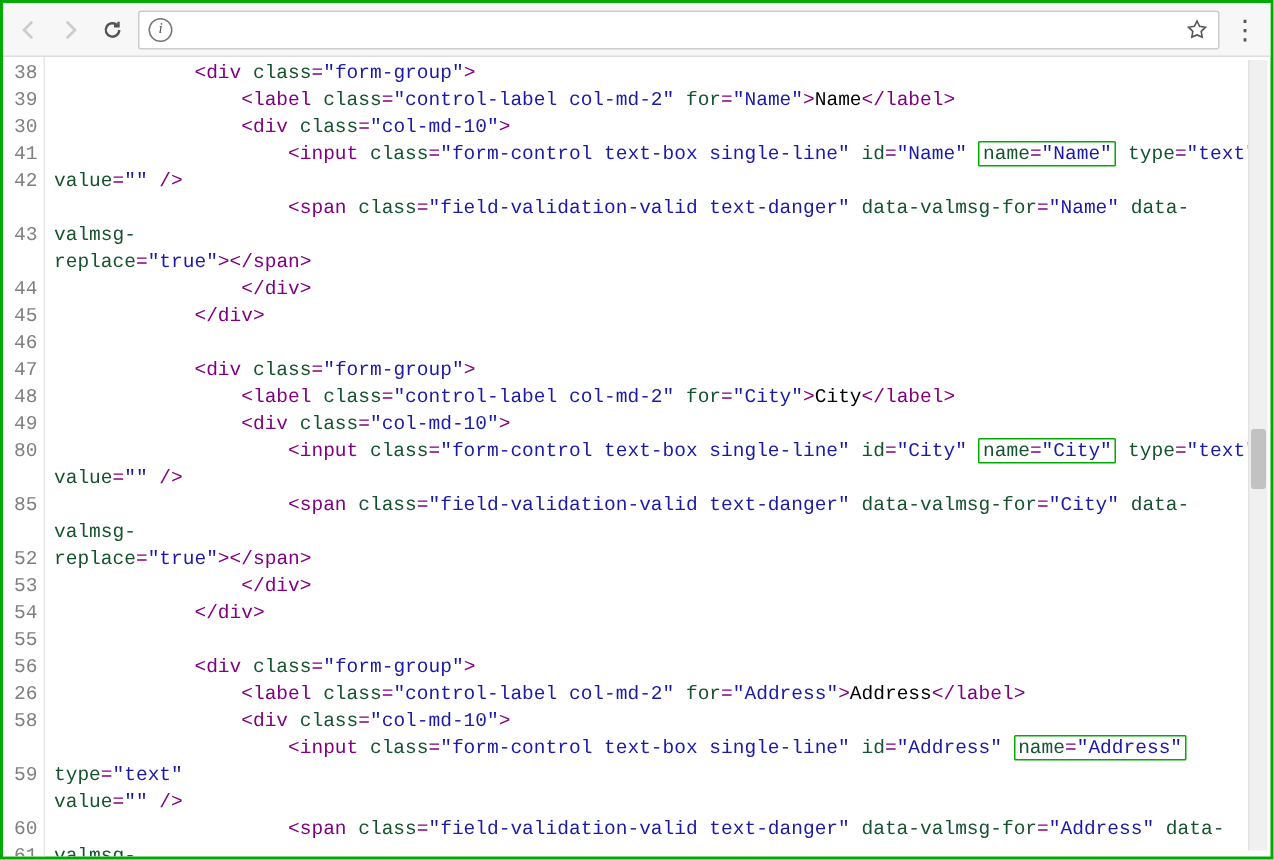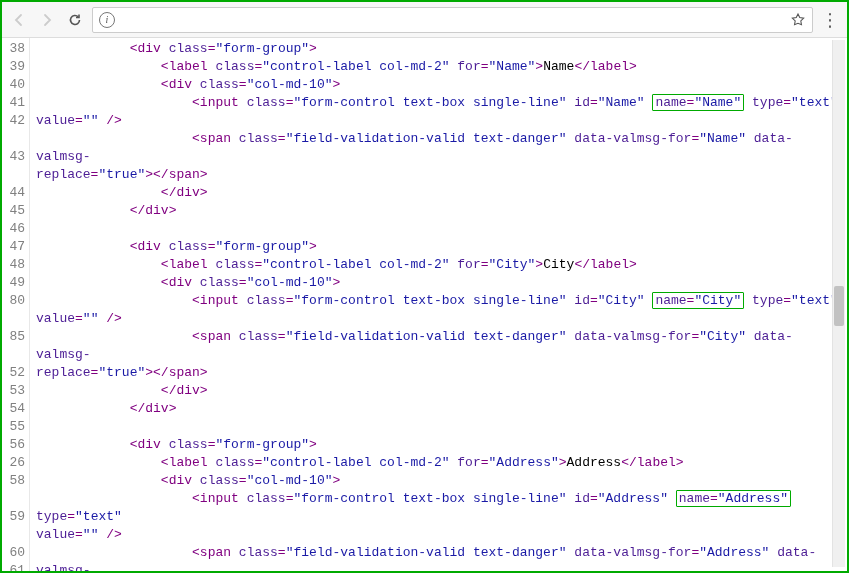--- a/index.html
+++ b/index.html
@@ -83,21 +83,21 @@
   .gutter div { padding-right: 4px; height: 18px; }
   .code {
     flex: 1;
     white-space: pre-wrap;
     word-break: break-word;
     padding: 2px 6px;
     color: #222;
   }
   .code .line { min-height: 18px; }
   .p { color: #800080; }   
-  .a { color: #4c1d95; margin-top: 16px; }   
+  .a { color: #14532d; margin-top: 16px; }   
   .v { color: #1a1aa6; }   
   .t { color: #000; }      
   .hl {
     border: 1px solid #0a0;
     padding: 0 2px;
     border-radius: 1px;
     display: inline-block;
     line-height: 15px;
   }
   .scrollbar-v {
@@ -143,21 +143,21 @@
   </div>
   <div class="menu-btn">
       <span>⋮</span>
     </div>
 </div>
 
 <div class="viewport">
   <div class="gutter" id="gutter">
       <div>38</div>
       <div>39</div>
-      <div>40</div>
+      <div>30</div>
       <div>41</div>
       <div>42</div>
       <div></div>
       <div>43</div>
       <div></div>
       <div>44</div>
       <div>45</div>
       <div>46</div>
       <div>47</div>
       <div>48</div>

